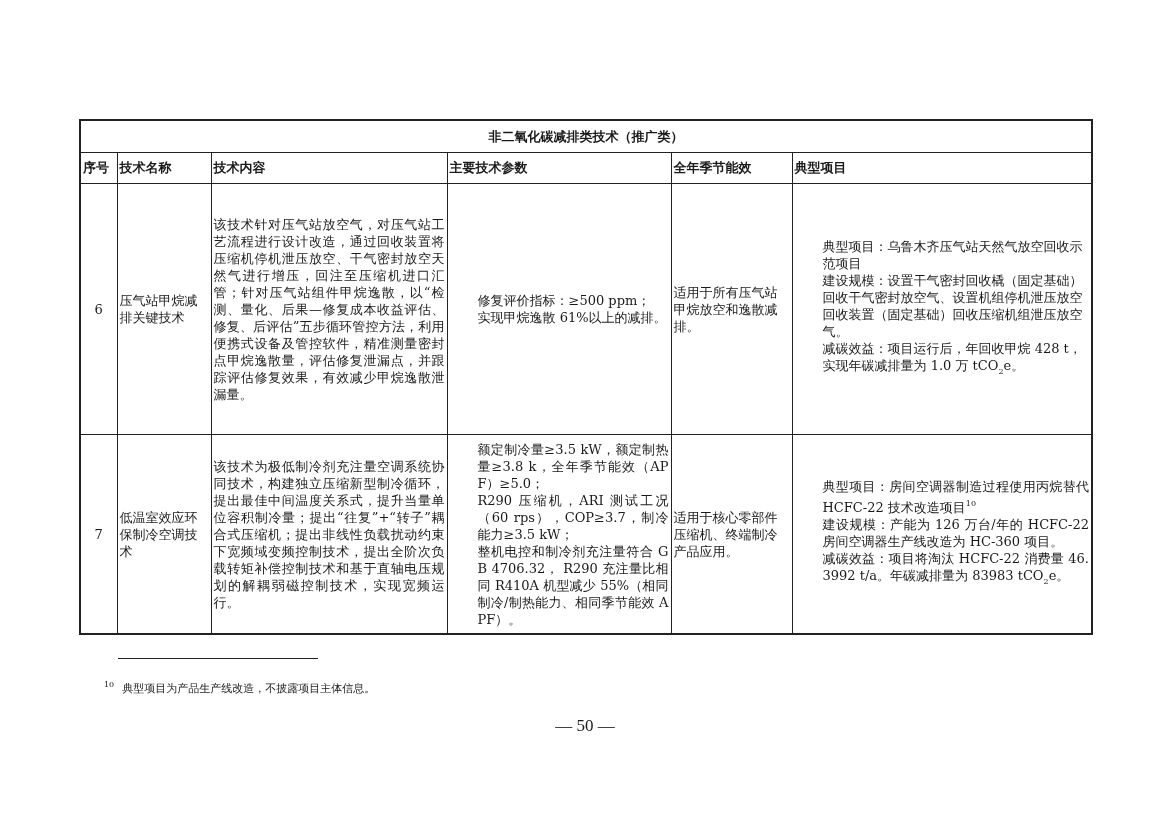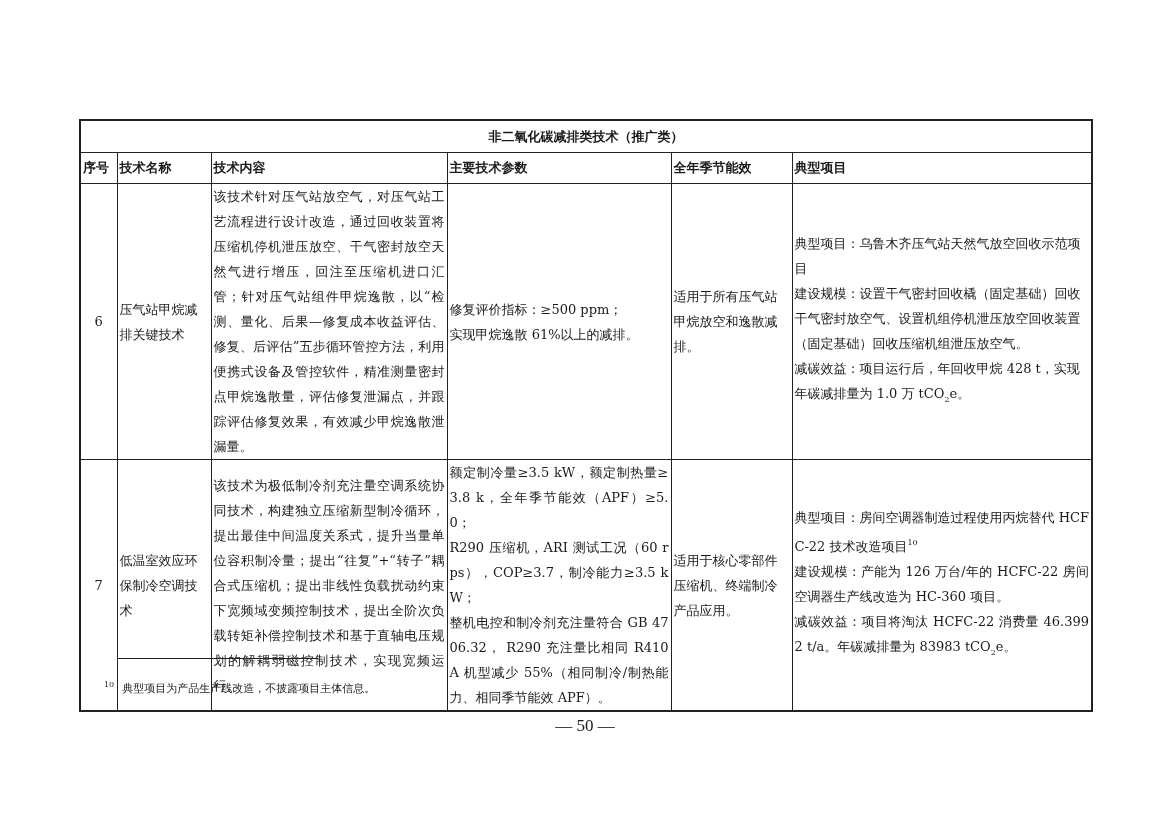--- a/index.html
+++ b/index.html
@@ -9,23 +9,23 @@
                 border-collapse: collapse; table-layout: fixed; font-size: 13px; border-radius: 25px; }
   .page-table td, .page-table th { border: 1px solid #222; padding: 0 2px; vertical-align: middle; }
   .page-table { border: 2px solid #222; }
   .title-row td { height: 31px; text-align: center; font-family: "DejaVu Sans", "Liberation Sans", sans-serif;
                   font-weight: bold; font-size: 13px; }
   .head-row th { height: 30px; font-family: "DejaVu Sans", "Liberation Sans", sans-serif;
                  font-weight: bold; font-size: 13px; text-align: left; }
   .row-6 td { height: 250px; }
   .row-7 td { height: 198px; }
   .cell-num { text-align: center; }
-  .cell-text { line-height: 25px; text-align: justify; word-break: break-all; }
+  .cell-text { line-height: 17px; text-align: justify; word-break: break-all; }
   .cell-left { text-align: left; }
-  .line { display: block; }
+  .line { display: block; margin-left: 28px; }
   .footnote-rule { position: absolute; left: 118px; top: 658px; width: 200px; height: 1px; background: #222; }
   .footnote { position: absolute; left: 104px; top: 680px; font-size: 11px; }
   .footnote sup { font-size: 8px; margin-right: 8px; vertical-align: 5px; }
   .page-number { position: absolute; left: 540px; top: 716px; width: 90px; text-align: center;
                  font-size: 17px; font-family: "Liberation Serif", serif; }
   sub { font-size: 8px; }
   .sup-small { font-size: 8px; vertical-align: 6px; }
 </style>
 </head>
 <body>

